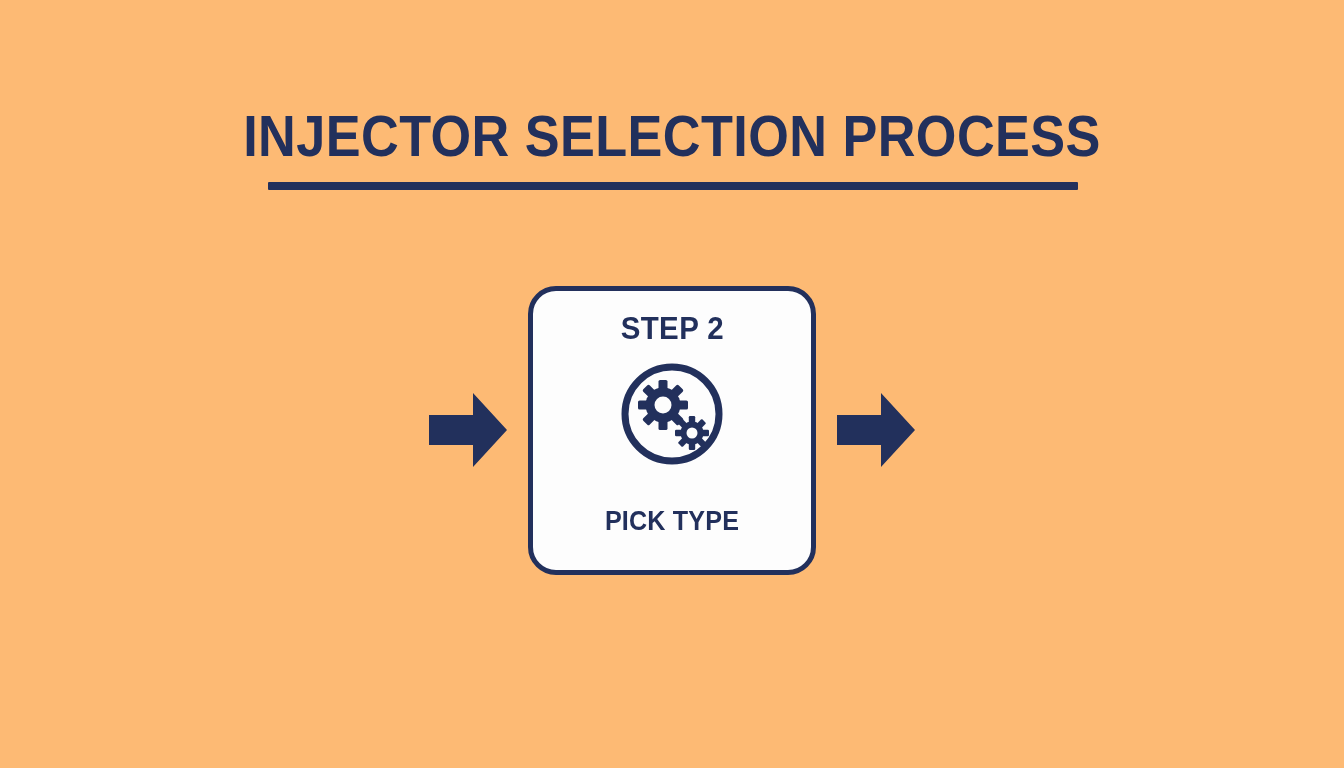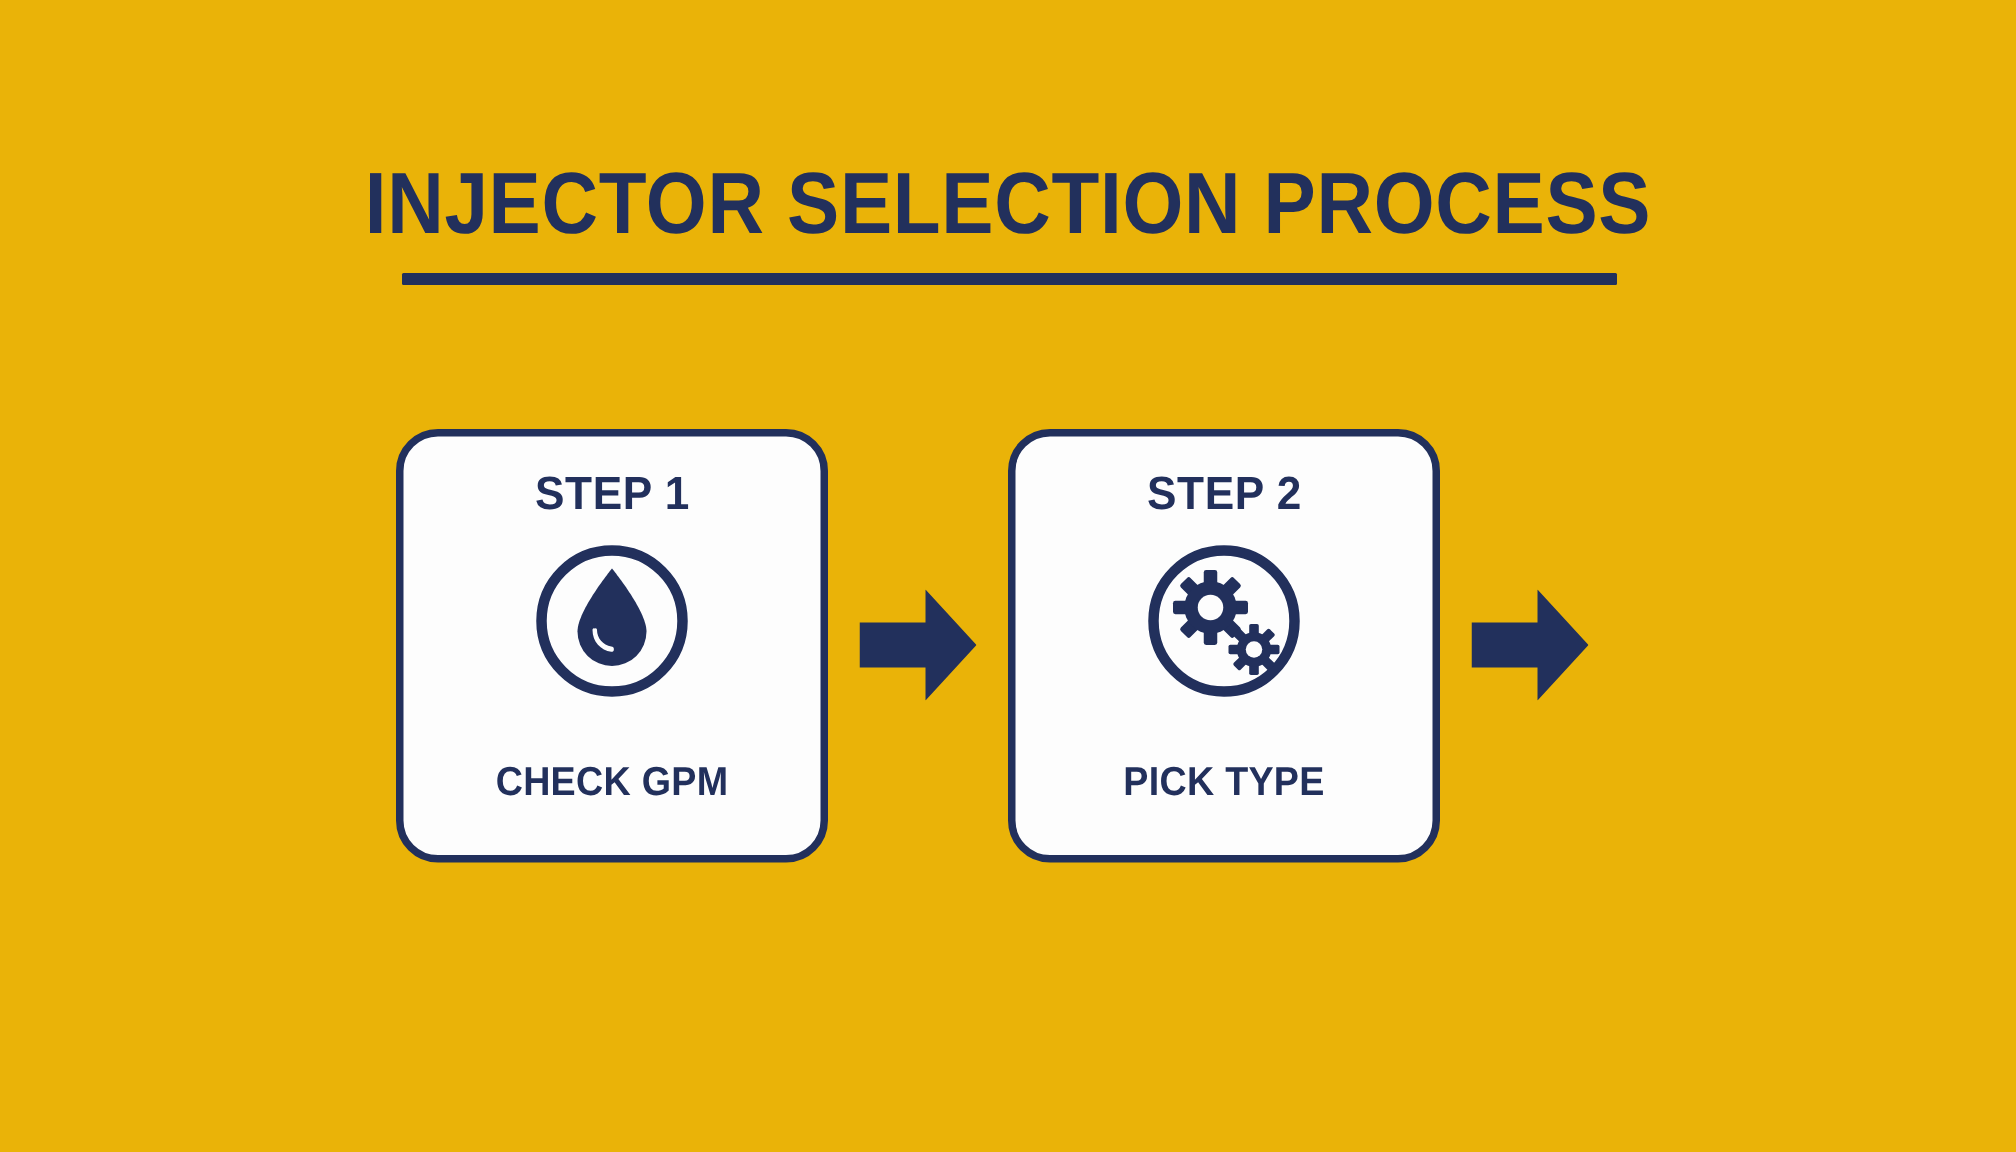--- a/index.html
+++ b/index.html
@@ -14,21 +14,21 @@
   body {
     background: #fdfdfd;
     font-family: "Liberation Sans", "DejaVu Sans", sans-serif;
     color: #22305c;
   }
 
   .canvas {
     position: relative;
     width: 1344px;
     height: 768px;
-    background: #eab308;
+    background: #fdba74;
   }
 
   
   .title-block {
     position: absolute;
     left: 0;
     top: 104px;
     width: 1344px;
     text-align: center;
   }
@@ -130,41 +130,20 @@
 
 <div class="canvas">
 
   <div class="title-block">
     <div class="page-title">INJECTOR SELECTION PROCESS</div>
     <div class="title-rule"></div>
   </div>
 
   <div class="flow">
 
-    <div class="card">
-      <div class="step-label">STEP 1</div>
-
-      <div class="icon-wrap">
-        <svg width="106" height="106" viewBox="0 0 106 106">
-          <circle cx="53" cy="53" r="47" fill="none" stroke="#22305c" stroke-width="7"></circle>
-          <path d="M53 18
-                   C53 18 76 46 76 60
-                   a23 23 0 0 1 -46 0
-                   C30 46 53 18 53 18 Z" fill="#22305c"></path>
-          <path d="M41.5 58
-                   a1 1 0 0 0 -1.5 1
-                   c0 8 5.5 13.5 12.5 14.5
-                   a1 1 0 0 0 0 -3.5
-                   c-5.5 -1 -9.5 -5.5 -9.5 -11
-                   a1 1 0 0 0 -1.5 -1 Z" fill="#fdfdfd"></path>
-        </svg>
-      </div>
-
-      <div class="card-caption">CHECK GPM</div>
-    </div>
 
     <div class="arrow">
       <svg width="78" height="74" viewBox="0 0 78 74">
         <path d="M0 22 L44 22 L44 0 L78 37 L44 74 L44 52 L0 52 Z" fill="#22305c"></path>
       </svg>
     </div>
 
     <div class="card">
       <div class="step-label">STEP 2</div>
 

